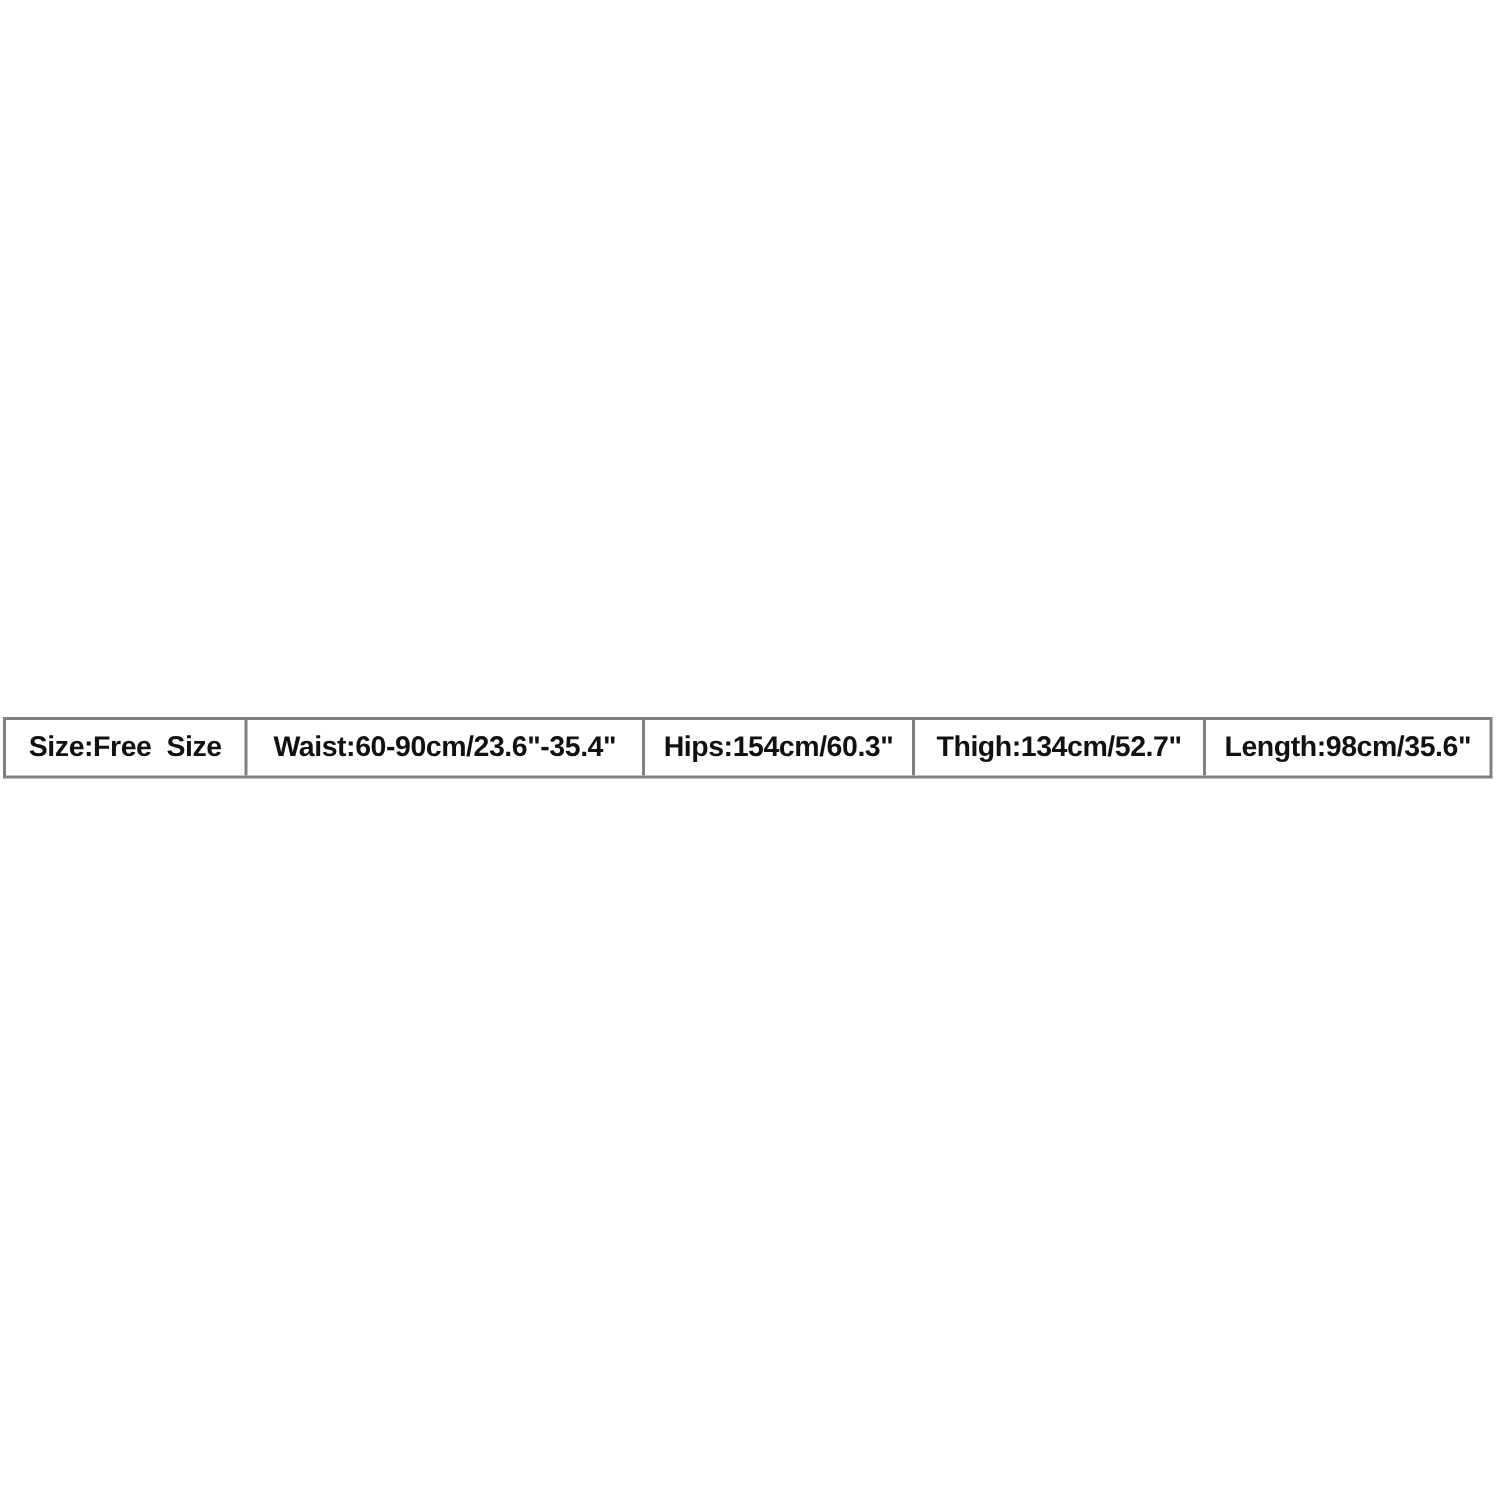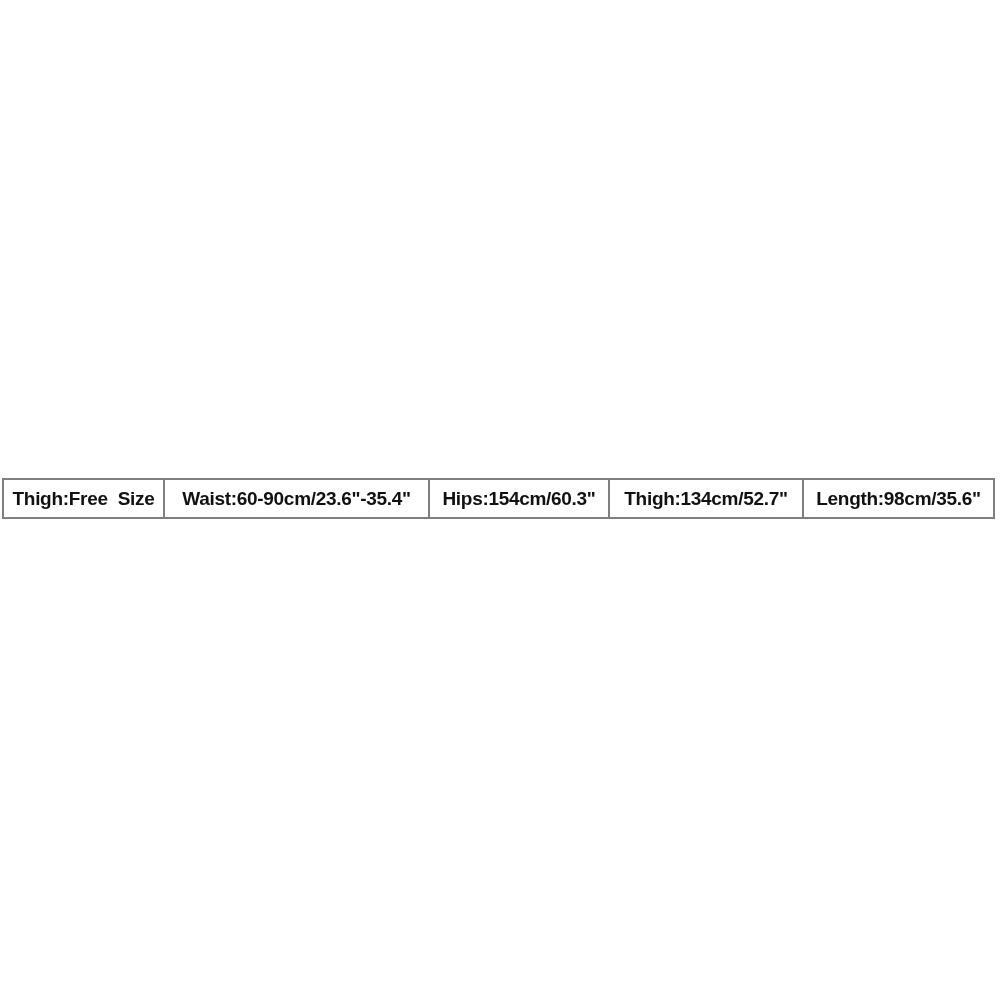--- a/index.html
+++ b/index.html
@@ -49,21 +49,21 @@
     color: #111111;
     white-space: nowrap;
   }
 </style>
 </head>
 <body>
 
 <div class="canvas">
   <div class="size-table">
     <div class="cell c0">
-      <span class="cell-text">Thigh:Free Size</span>
+      <span class="cell-text">Size:Free Size</span>
     </div>
     <div class="cell c1">
       <span class="cell-text">Waist:60-90cm/23.6"-35.4"</span>
     </div>
     <div class="cell c2">
       <span class="cell-text">Hips:154cm/60.3"</span>
     </div>
     <div class="cell c3">
       <span class="cell-text">Thigh:134cm/52.7"</span>
     </div>

